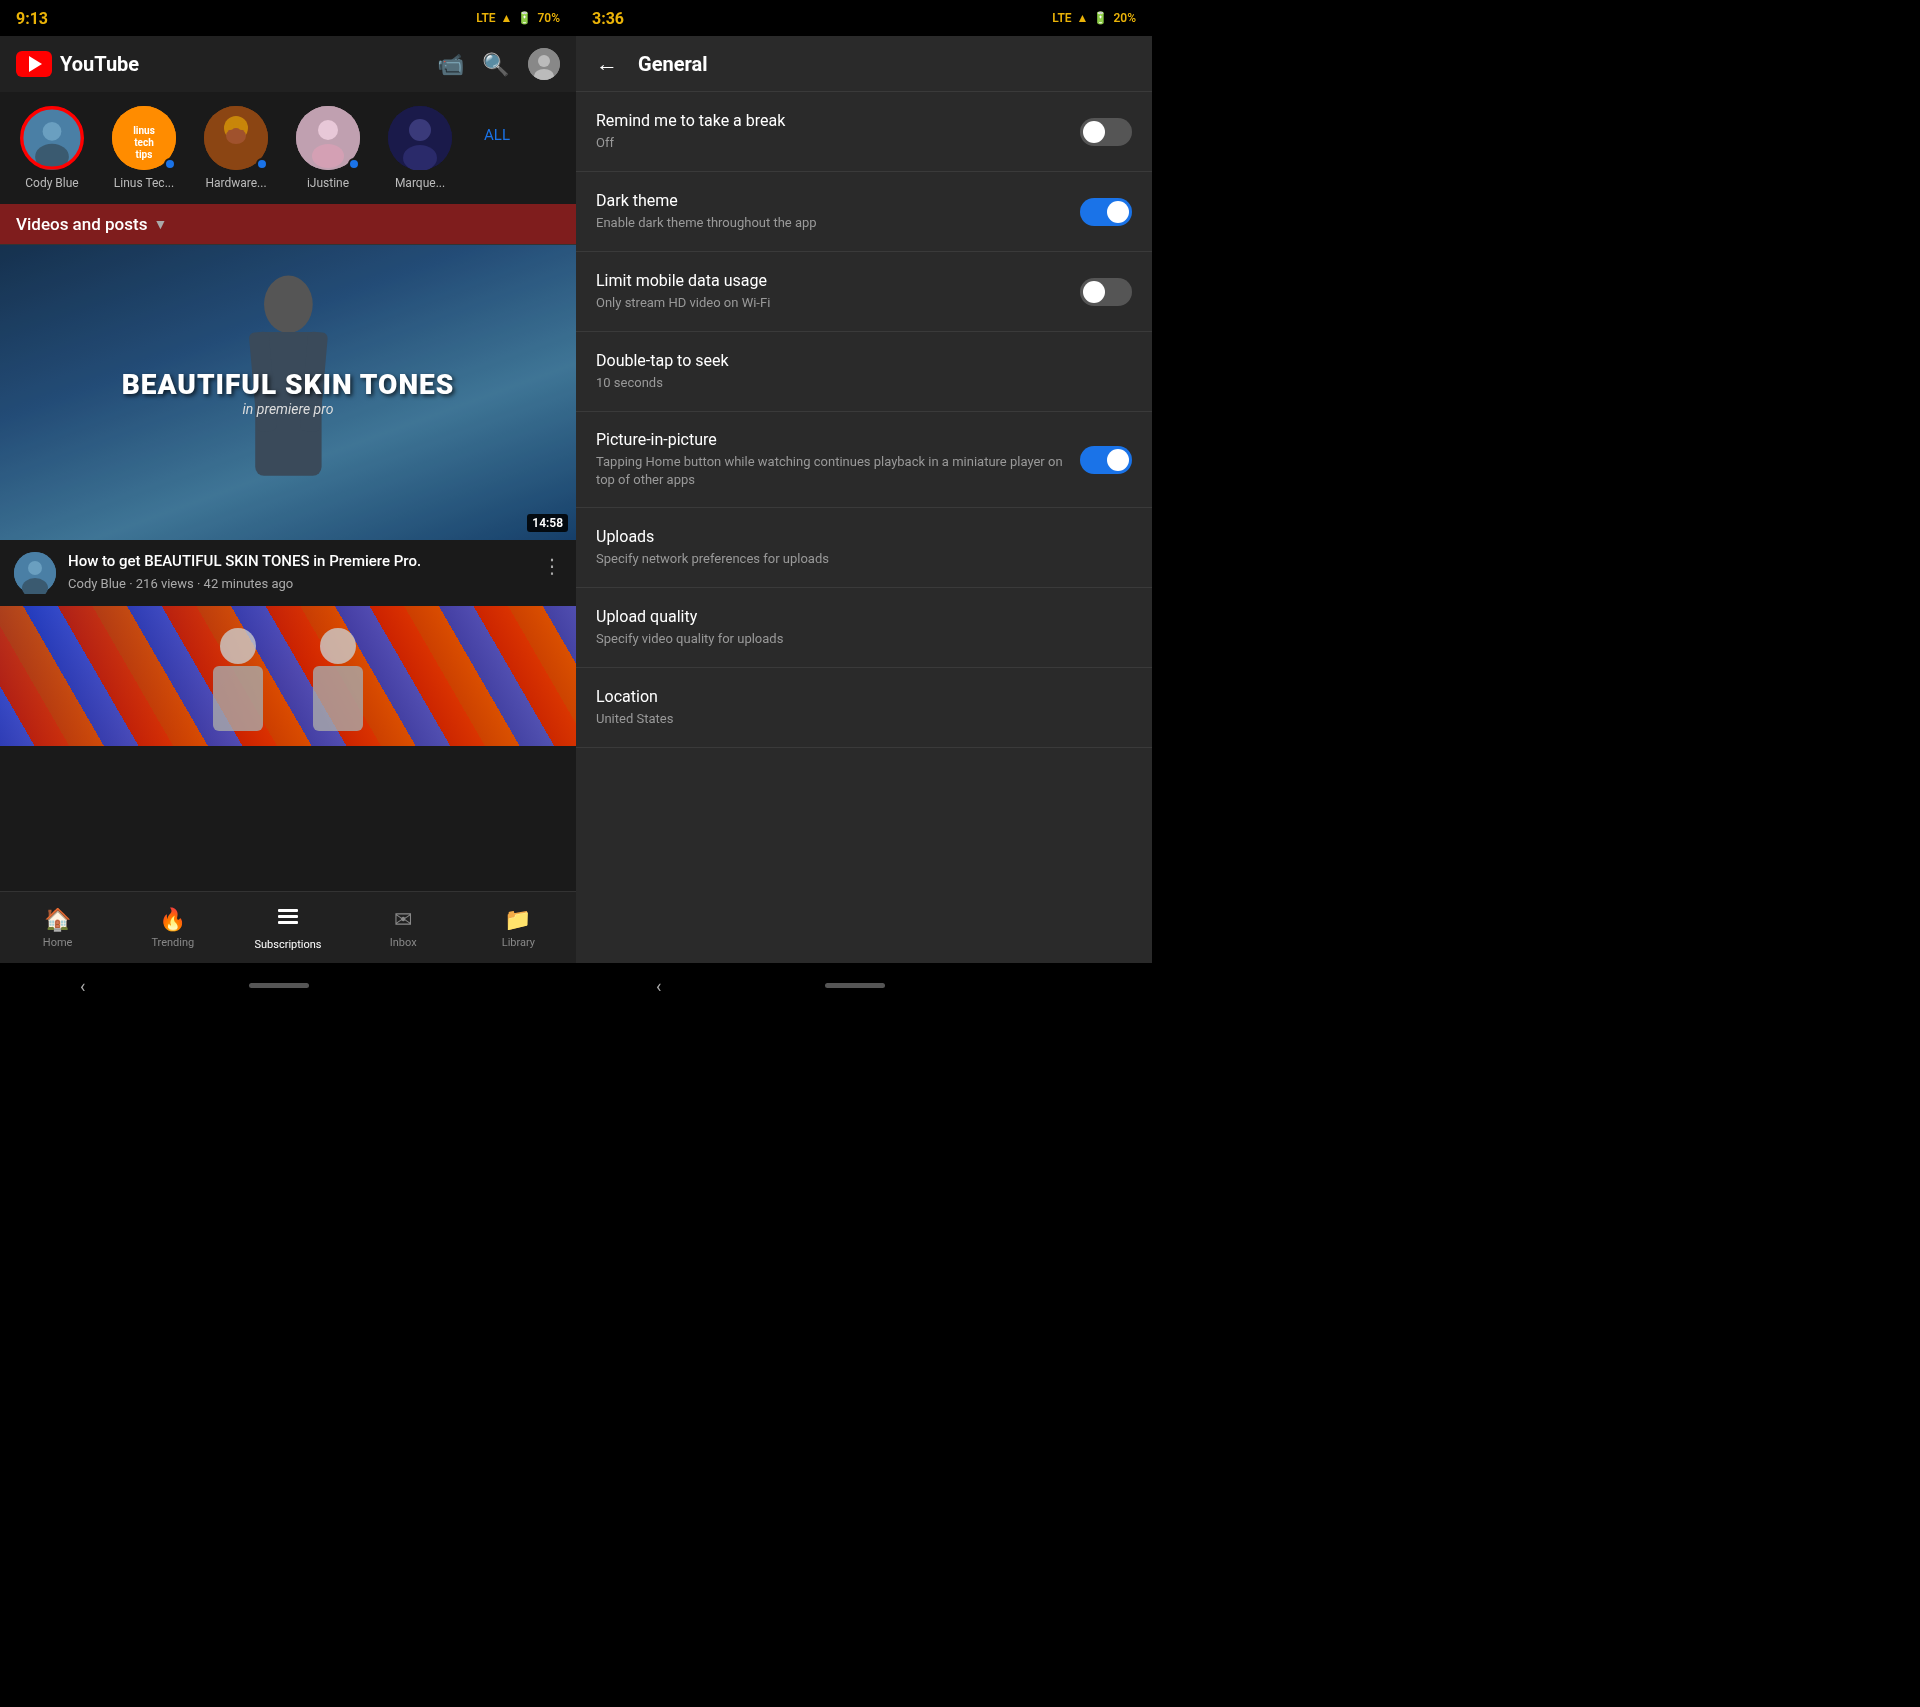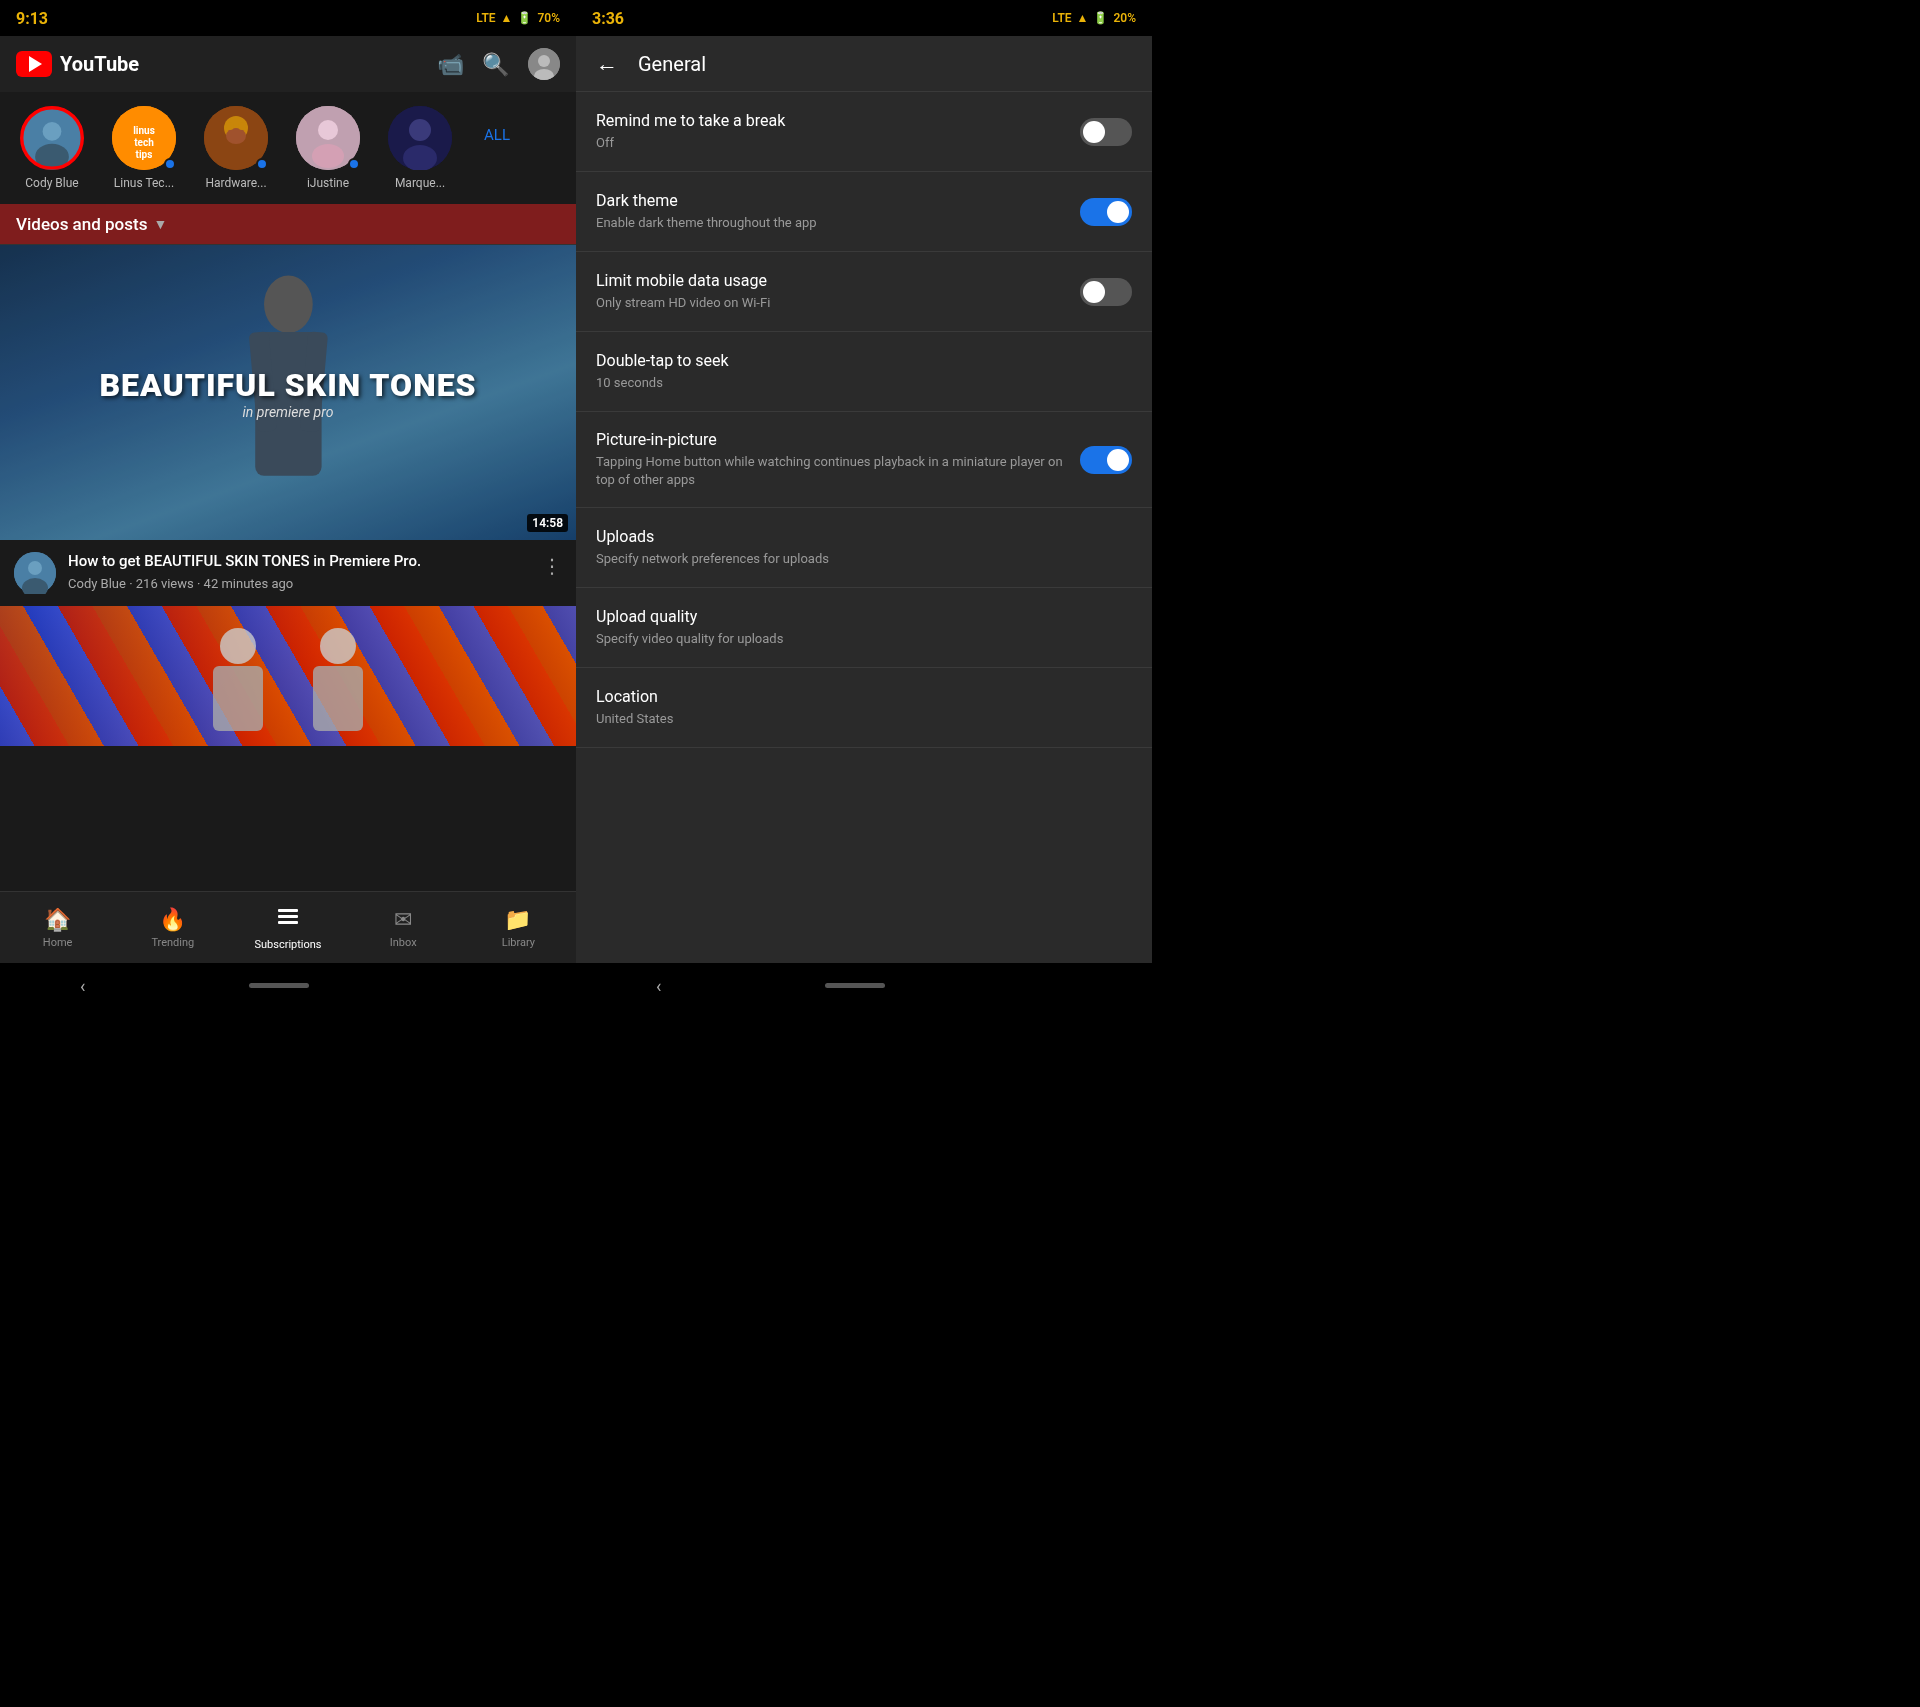--- a/index.html
+++ b/index.html
@@ -207,21 +207,21 @@
       position: relative;
       display: flex;
       align-items: center;
       justify-content: center;
     }
     .video-overlay-text {
       text-align: center;
       color: #fff;
     }
     .video-overlay-text .main-text {
-      font-size: 32px;
+      font-size: 28px;
       font-weight: 900;
       text-transform: uppercase;
       letter-spacing: 1px;
       text-shadow: 2px 2px 4px rgba(0,0,0,0.7);
     }
     .video-overlay-text .sub-text {
       font-size: 14px;
       color: #ddd;
       font-style: italic;
     }
@@ -327,21 +327,21 @@
       border-bottom: 1px solid #3a3a3a;
     }
     .back-arrow {
       color: #fff;
       font-size: 22px;
       cursor: pointer;
     }
     .settings-title {
       color: #fff;
       font-size: 20px;
-      font-weight: 400;
+      font-weight: 700;
     }
 
     .settings-list {
       flex: 1;
       overflow-y: auto;
     }
     .settings-item {
       display: flex;
       align-items: center;
       justify-content: space-between;

